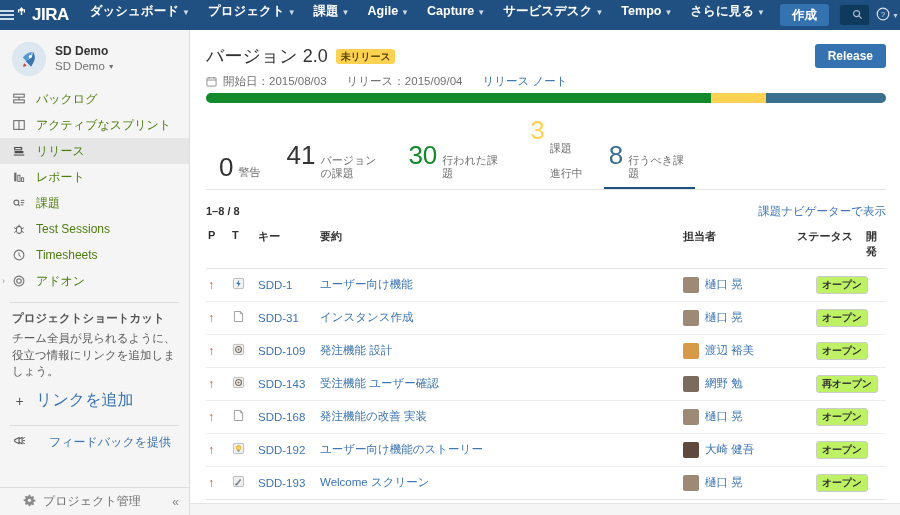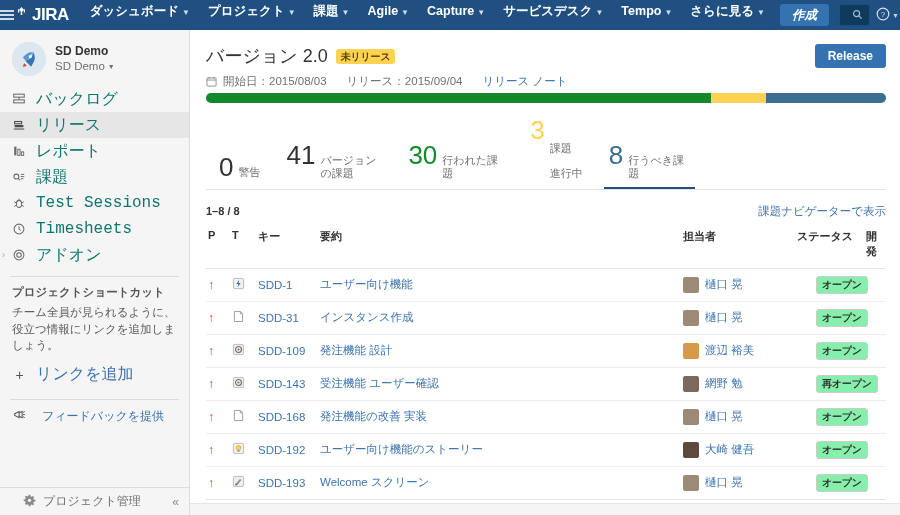--- a/index.html
+++ b/index.html
@@ -31,21 +31,21 @@
     font-size: 15px; line-height: 1;
   }
   .nav-item {
     padding: 0 9px; height: 30px; line-height: 22px; font-size: 12.5px; color: #fff;
     white-space: nowrap; cursor: pointer; font-weight: bold;
   }
   .nav-item .caret { font-size: 8px; margin-left: 3px; color: #cfdcea; }
   .create-btn {
     background: #3572b0; color: #fff; font-weight: bold; font-size: 12.5px;
     height: 22px; line-height: 22px; padding: 0 12px; border-radius: 3px;
-    margin: 0 10px 0 6px; cursor: pointer; white-space: nowrap; font-style: italic;
+    margin: 0 10px 0 6px; cursor: pointer; white-space: nowrap;
   }
   .nav-search {
     position: relative; width: 120px; height: 22px; background: #0e3a5e;
     border: 1px solid #1b4f7d; border-radius: 3px; display: flex; align-items: center;
   }
   .nav-search input {
     background: transparent; border: 0; outline: none; color: #fff;
     font-size: 11.5px; padding: 0 22px 0 7px; width: 100%; height: 20px;
     font-family: inherit;
   }
@@ -79,34 +79,34 @@
   .proj-type { font-size: 11.5px; color: #707070; display: flex; align-items: center; gap: 3px; cursor: pointer; }
   .proj-type .caret { font-size: 7px; }
 
   .nav-list { list-style: none; }
   .nav-row {
     display: flex; align-items: center; height: 26px; padding: 0 8px 0 10px;
     gap: 9px; cursor: pointer; position: relative;
   }
   .nav-row.active { background: #e6e6e6; }
   .nav-row .ico { width: 17px; flex: 0 0 17px; display:flex; align-items:center; justify-content:center; color:#707070; }
-  .nav-row .lbl { font-size: 16px; color: #0f766e; white-space: nowrap; font-family: Liberation Mono, monospace; }
+  .nav-row .lbl { font-size: 12px; color: #4d7c0f; white-space: nowrap; }
   .nav-row .expander { position: absolute; left: 2px; font-size: 9px; color: #999; }
 
   .sb-divider { height: 1px; background: #dcdcdc; margin: 8px 10px 0 10px; }
   .sb-section { padding: 8px 12px 0 12px; }
   .sb-section-title { font-size: 11.5px; font-weight: bold; color: #555; margin-bottom: 4px; }
   .sb-section-desc { font-size: 11.5px; color: #5a5a5a; line-height: 1.45; }
   .sb-link-row {
     display: flex; align-items: center; gap: 10px; padding: 10px 12px 6px 13px; cursor: pointer;
   }
   .sb-link-row .plus { color: #555; font-size: 14px; width: 13px; text-align:center; }
   .sb-link-row .lbl { color: #3b73af; font-size: 16px; }
   .sb-feedback {
-    display: flex; align-items: center; gap: 15px; padding: 8px 12px 6px 12px; cursor: pointer;
+    display: flex; align-items: center; gap: 22px; padding: 8px 12px 6px 12px; cursor: pointer;
   }
   .sb-feedback .lbl { color: #3b73af; font-size: 12px; }
   .sb-footer {
     margin-top: auto; border-top: 1px solid #dcdcdc; height: 28px;
     display: flex; align-items: center; padding: 0 10px 0 23px; gap: 7px; background: #f5f5f5;
   }
   .sb-footer .lbl { font-size: 12px; color: #707070; cursor: pointer; }
   .sb-footer .collapse { margin-left: auto; color: #8a8a8a; font-size: 12px; cursor: pointer; }
 
   
@@ -173,21 +173,21 @@
   .av {
     width: 16px; height: 16px; border-radius: 2px; flex: 0 0 16px; position: relative; overflow: hidden;
   }
   .av::after {
     content:""; position:absolute; left:3px; top:2.5px; width:10px; height:10px; border-radius:50%;
   }
   .assignee-name { color: #3b73af; white-space: nowrap; cursor: pointer; }
   .status-badge {
     display: inline-block; border: 1px solid #ccc; border-radius: 3px;
     font-size: 10px; font-weight: bold; color: #333; padding: 1px 5px;
-    background: #86efac; white-space: nowrap; letter-spacing: -0.2px; margin-left: 28px;
+    background: #bef264; white-space: nowrap; letter-spacing: -0.2px; margin-left: 28px;
   }
   .status-wrap { text-align: center; }
   .page-bottom-bar {
     position: absolute; left: 0; right: 0; bottom: 0; height: 12px; background: #f5f5f5;
     border-top: 1px solid #e4e4e4;
   }
 </style>
 </head>
 <body>
 
@@ -289,20 +289,29 @@
       <ul class="nav-list">
         <li class="nav-row">
           <span class="ico">
             <svg width="14" height="14" viewBox="0 0 16 16">
                 <rect x="2" y="2.5" width="12" height="3.4" fill="none" stroke="#6b6b6b" stroke-width="1.2"></rect>
                 <rect x="2" y="9" width="12" height="3.4" fill="none" stroke="#6b6b6b" stroke-width="1.2"></rect>
                 <line x1="8" y1="5.9" x2="8" y2="9" stroke="#6b6b6b" stroke-width="1.2"></line>
               </svg>
           </span>
           <span class="lbl">バックログ</span>
+        </li>
+        <li class="nav-row">
+          <span class="ico">
+            <svg width="14" height="14" viewBox="0 0 16 16">
+                <rect x="2" y="3" width="12" height="10" fill="none" stroke="#6b6b6b" stroke-width="1.2"></rect>
+                <line x1="8" y1="3" x2="8" y2="13" stroke="#6b6b6b" stroke-width="1.2"></line>
+              </svg>
+          </span>
+          <span class="lbl">アクティブなスプリント</span>
         </li>
         <li class="nav-row active">
           <span class="ico">
             <svg width="14" height="14" viewBox="0 0 16 16">
                 <rect x="3" y="4" width="8" height="2.6" fill="none" stroke="#4a4a4a" stroke-width="1.2"></rect>
                 <rect x="3" y="8" width="10" height="2.6" fill="#4a4a4a"></rect>
                 <line x1="2" y1="12.6" x2="14" y2="12.6" stroke="#4a4a4a" stroke-width="1.2"></line>
               </svg>
           </span>
           <span class="lbl">リリース</span>

